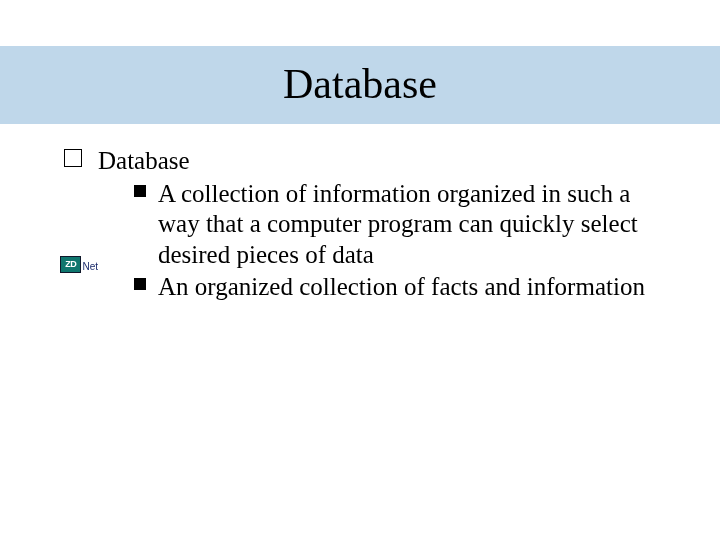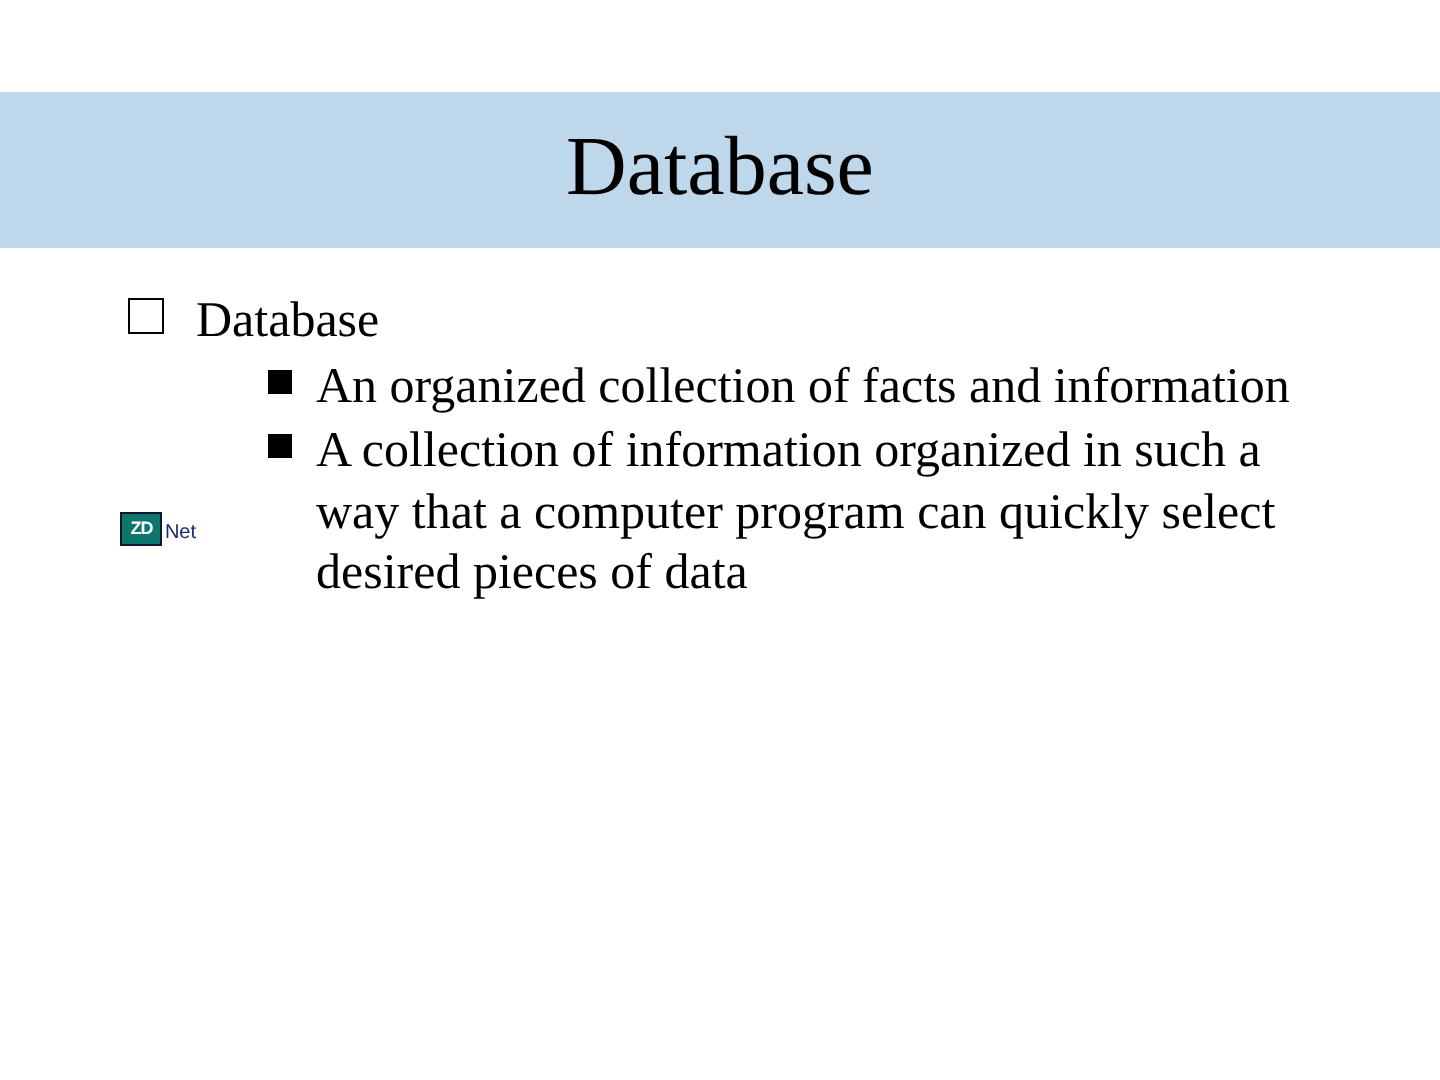--- a/index.html
+++ b/index.html
@@ -100,25 +100,25 @@
   <span class="title-text">Database</span>
 </div>
 
 <div class="content">
   <div class="top-item">
     <span class="top-bullet"></span>
     <span>Database</span>
     <div class="sub-list">
       <div class="sub-item">
         <span class="sub-bullet"></span>
-        <span>An organized collection of facts and information</span>
+        <span>A collection of information organized in such a way that a computer program can quickly select desired pieces of data</span>
       </div>
       <div class="sub-item">
         <span class="sub-bullet"></span>
-        <span>A collection of information organized in such a way that a computer program can quickly select desired pieces of data</span>
+        <span>An organized collection of facts and information</span>
       </div>
     </div>
   </div>
 </div>
 
 <div class="badge">
   <span class="badge-box">ZD</span>
   <span class="badge-tail">Net</span>
 </div>
 

